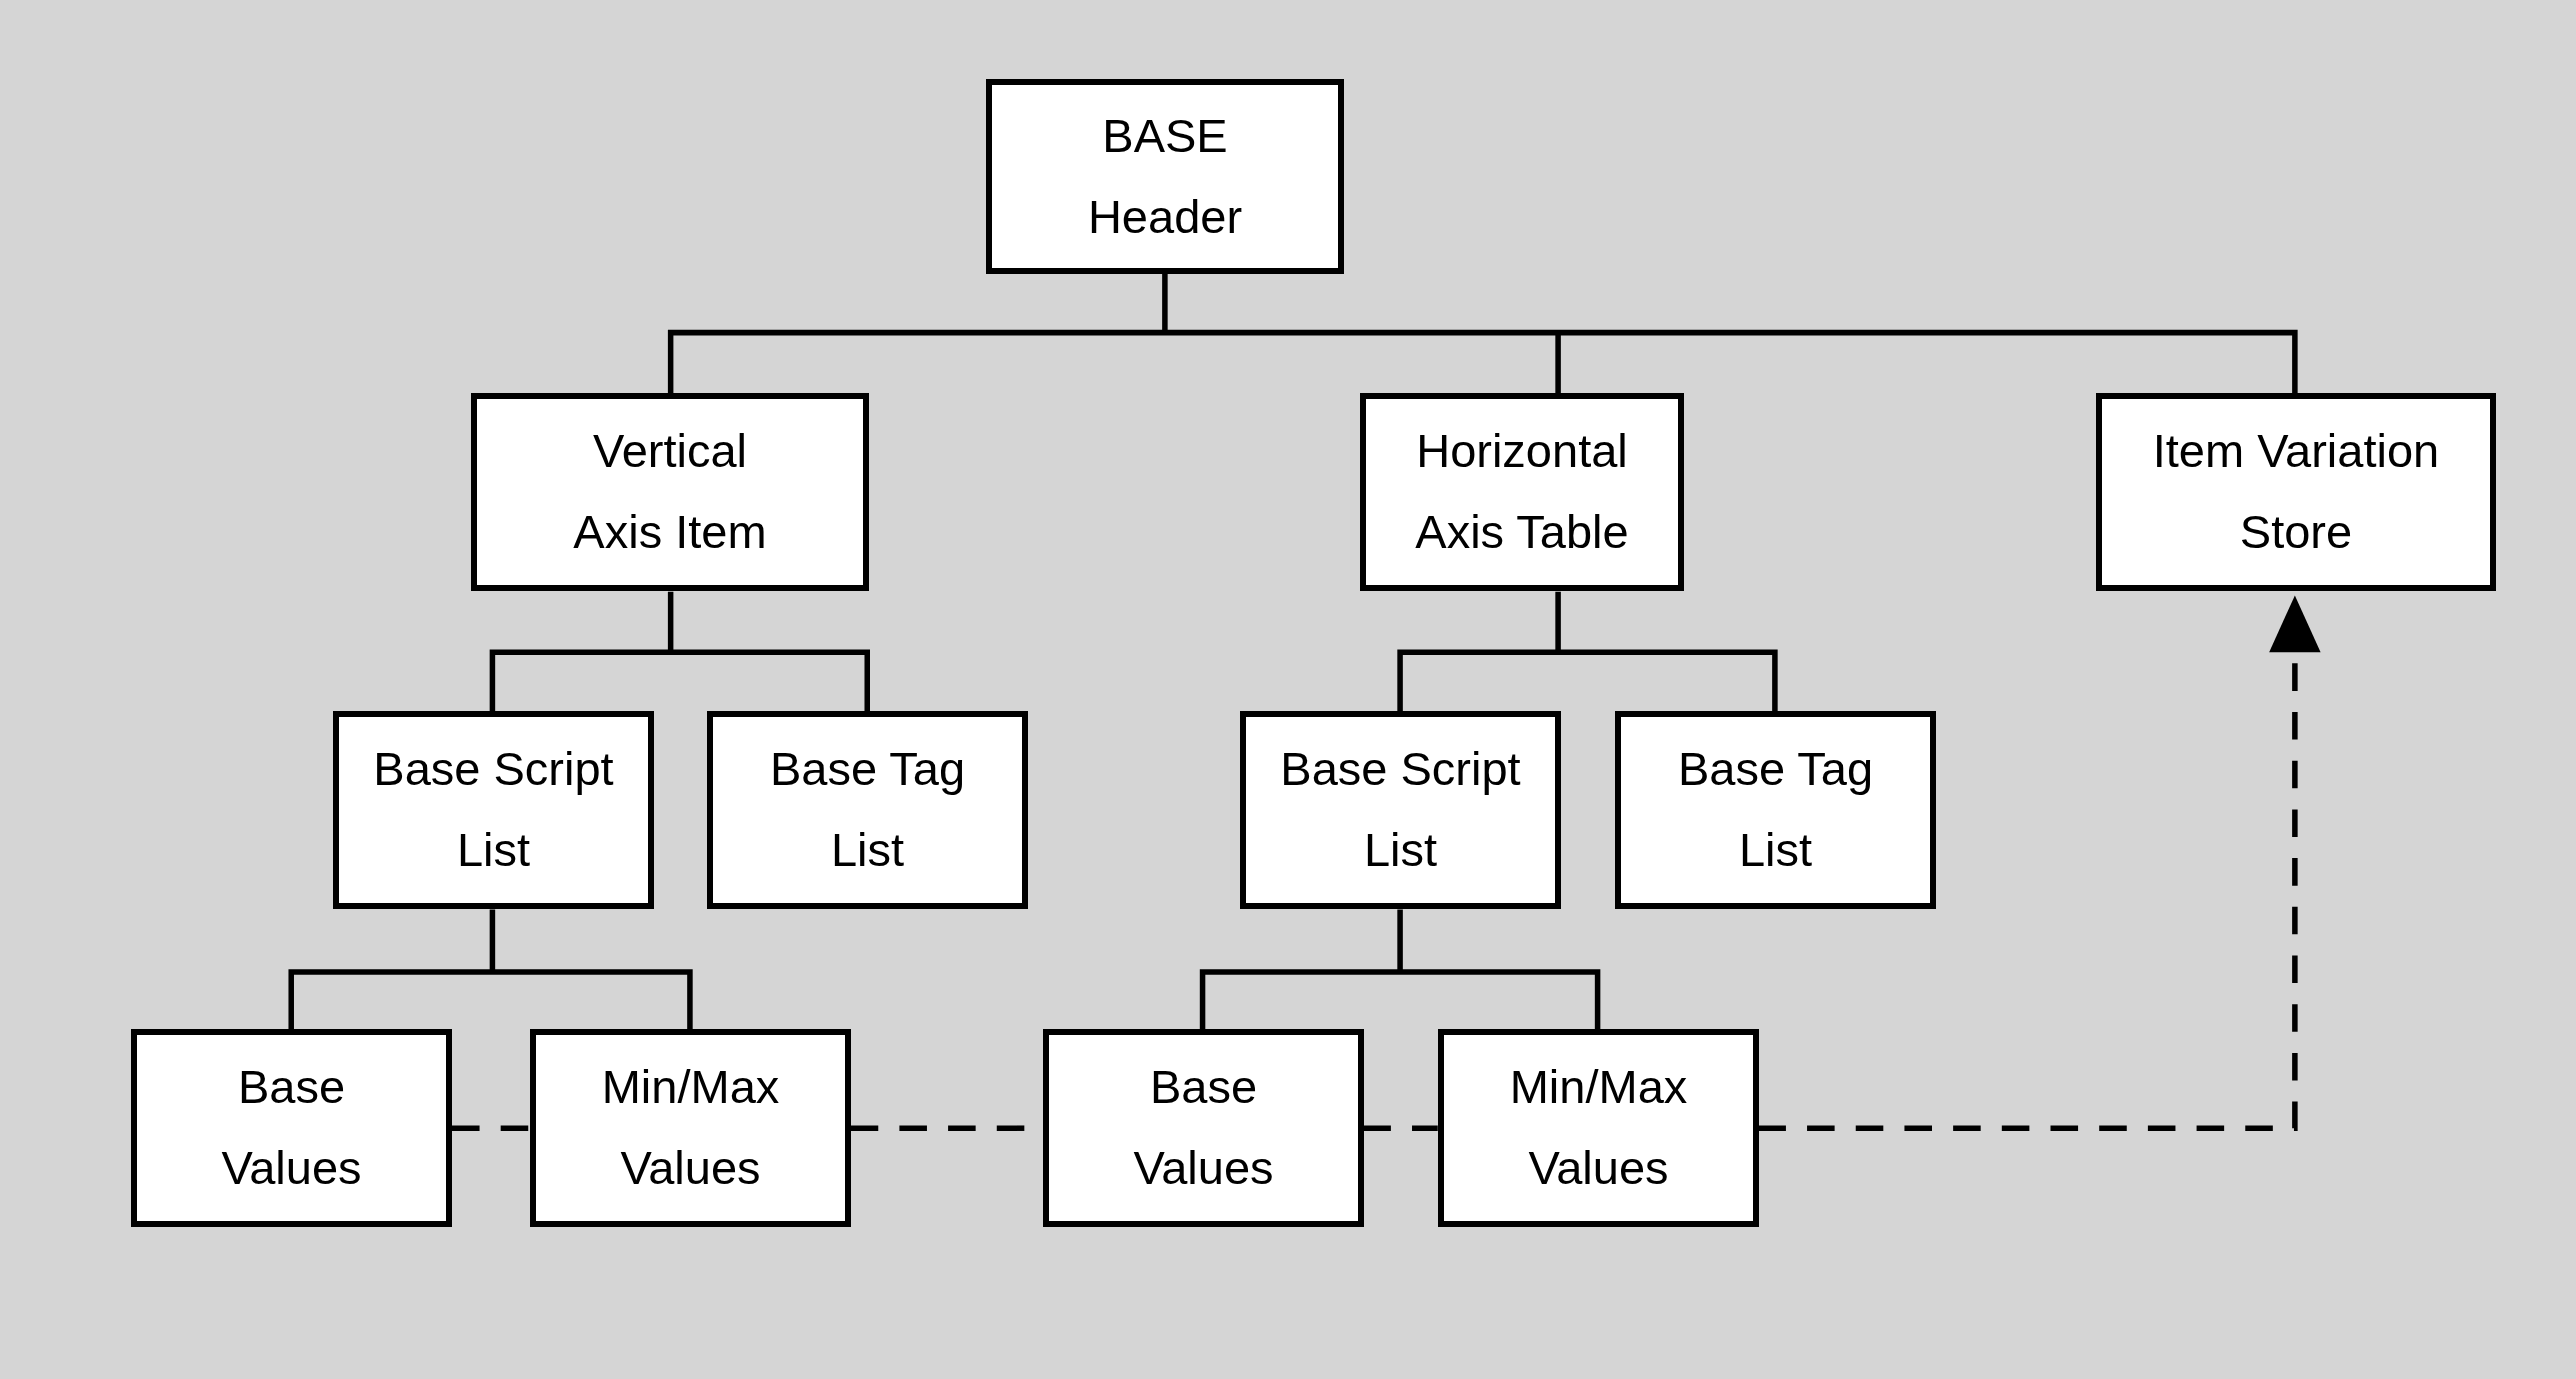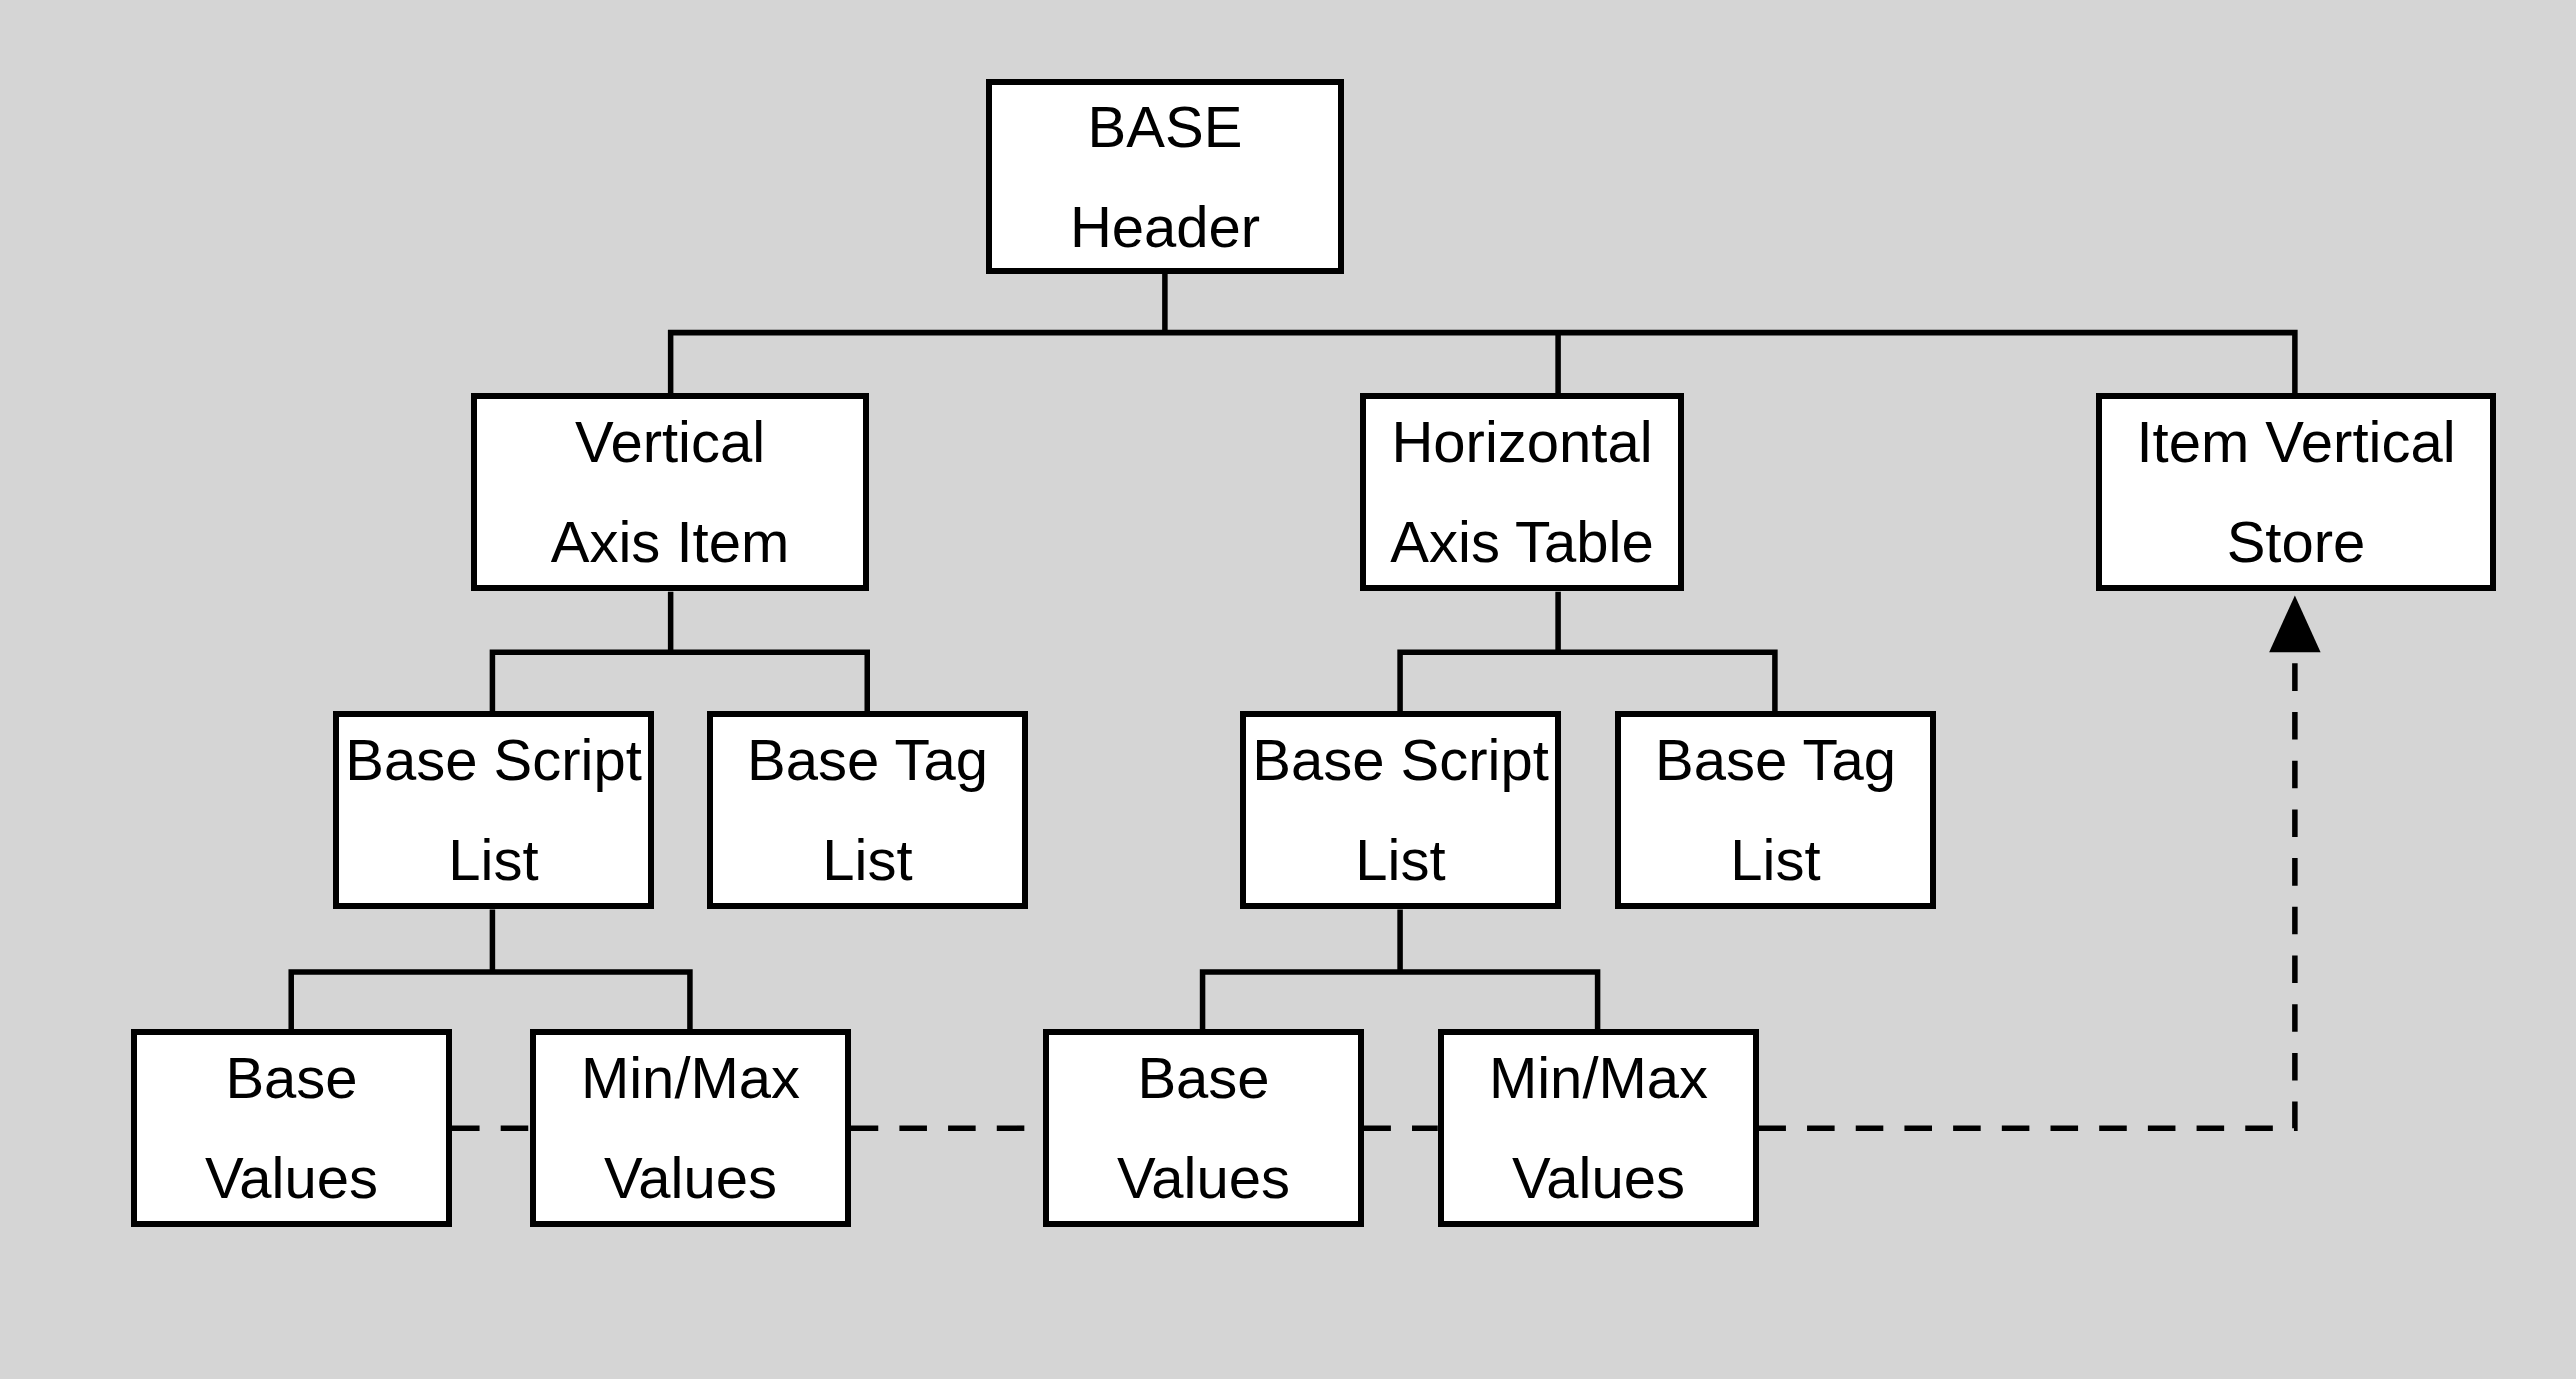--- a/index.html
+++ b/index.html
@@ -27,21 +27,21 @@
     position: absolute;
     box-sizing: border-box;
     background: var(--node-fill, #ffffff);
     border: 6.4px solid var(--stroke, #000000);
     color: var(--stroke, #000000);
     display: flex;
     align-items: center;
     justify-content: center;
     text-align: center;
     white-space: pre-line;
-    font-size: 58px;
+    font-size: 47px;
     line-height: 1.72;
     font-weight: 400;
   }
   
   #n-base-header          { left: 986px; top:   79px; width: 358px; height: 195px; }
   #n-vertical-axis-table  { left:  471px; top:  393px; width: 398px; height: 198px; }
   #n-horizontal-axis-table{ left: 1360px; top:  393px; width: 324px; height: 198px; }
   #n-item-variation-store { left: 2096px; top:  393px; width: 400px; height: 198px; }
   #n-v-base-script-list   { left:  333px; top:  711px; width: 321px; height: 198px; }
   #n-v-base-tag-list      { left:  707px; top:  711px; width: 321px; height: 198px; }
@@ -90,21 +90,21 @@
 
   <div class="node" id="n-base-header">BASE
 Header</div>
 
   <div class="node" id="n-vertical-axis-table">Vertical
 Axis Item</div>
 
   <div class="node" id="n-horizontal-axis-table">Horizontal
 Axis Table</div>
 
-  <div class="node" id="n-item-variation-store">Item Vertical
+  <div class="node" id="n-item-variation-store">Item Variation
 Store</div>
 
   <div class="node" id="n-v-base-script-list">Base Script
 List</div>
 
   <div class="node" id="n-v-base-tag-list">Base Tag
 List</div>
 
   <div class="node" id="n-h-base-script-list">Base Script
 List</div>

